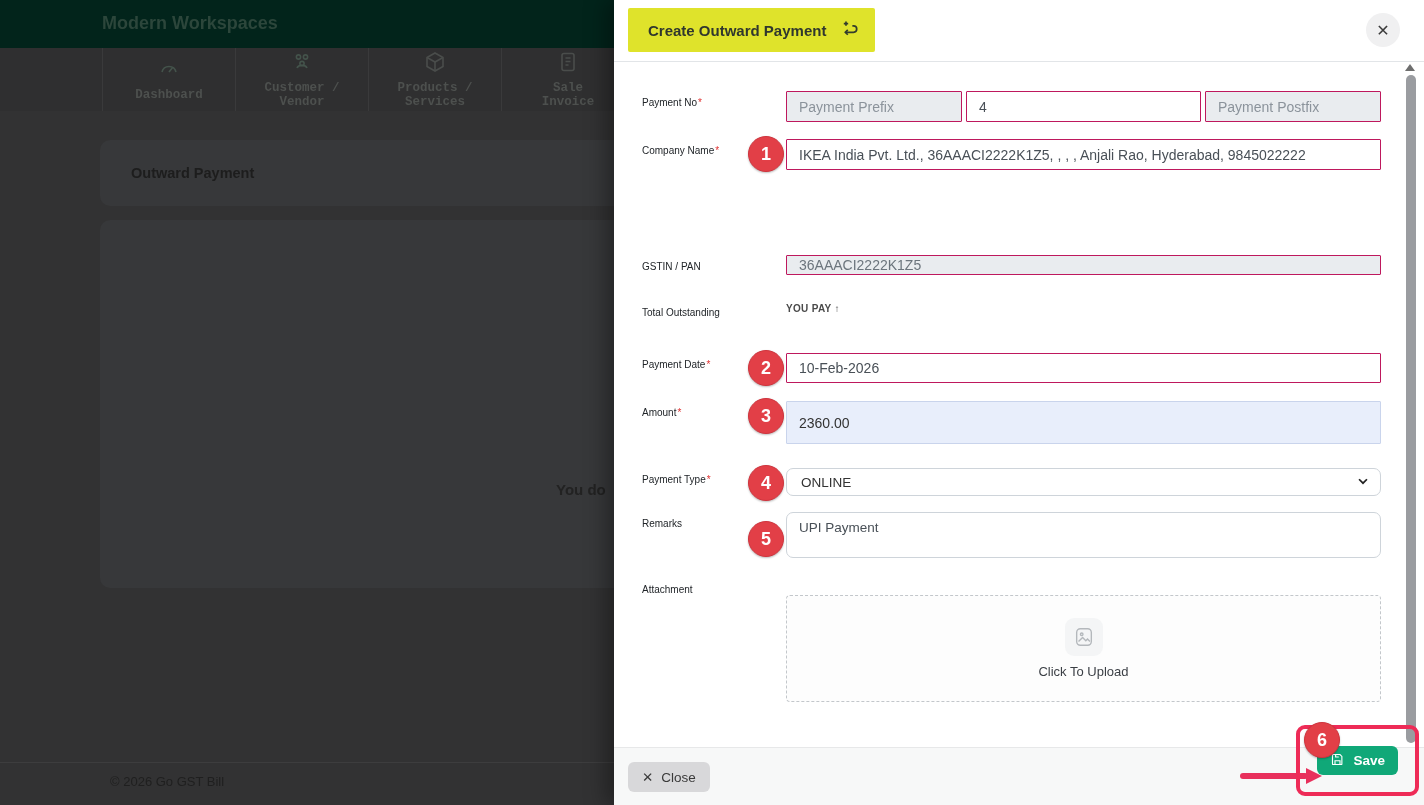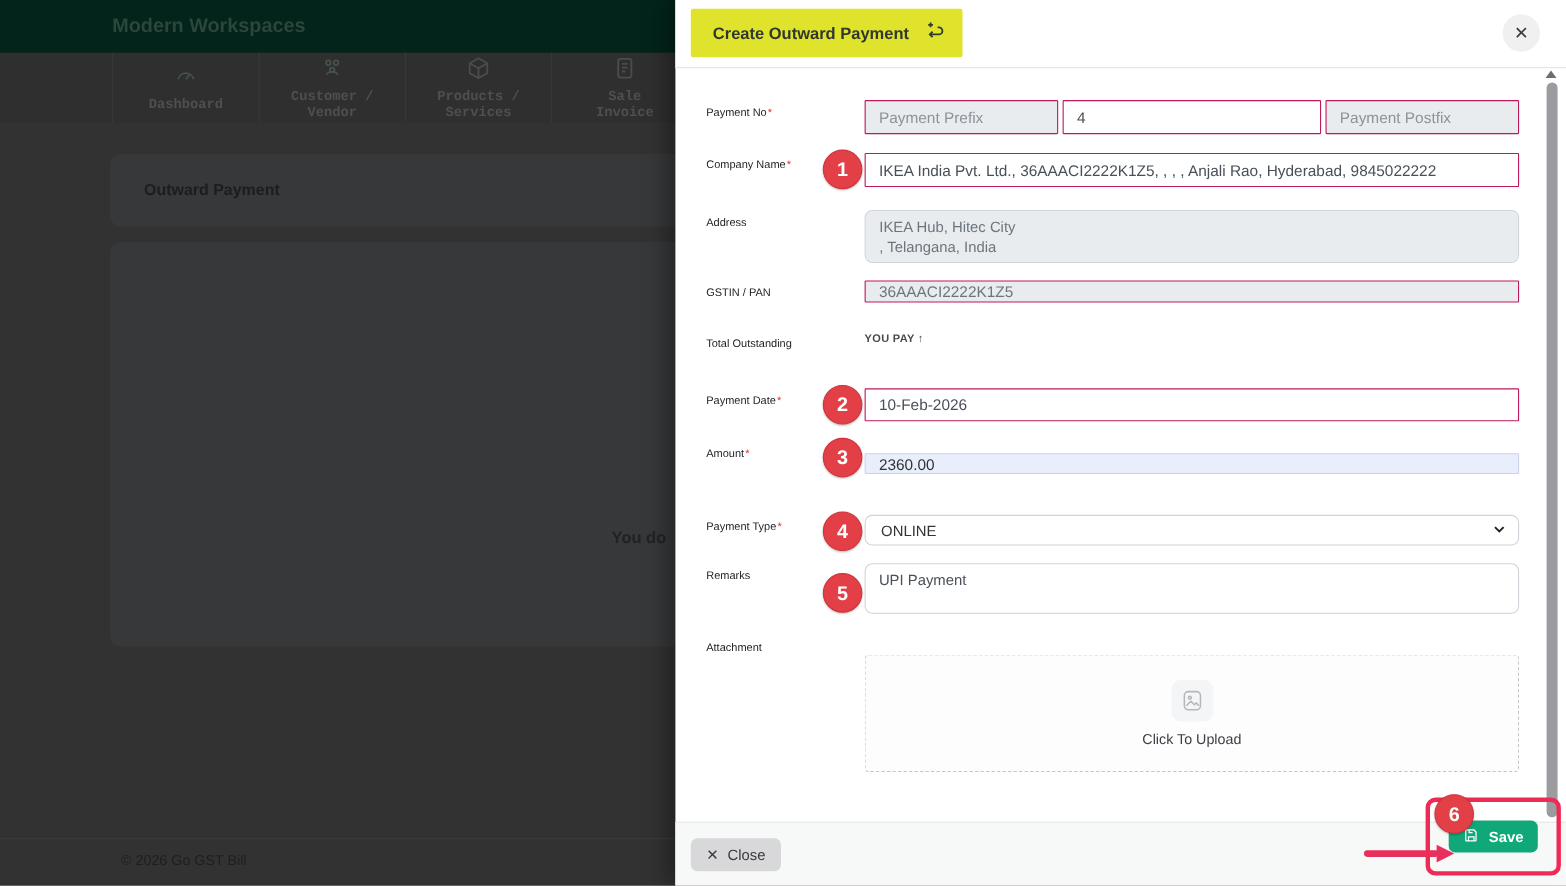--- a/index.html
+++ b/index.html
@@ -167,28 +167,20 @@
   <div class="row" style="top:139px">
     <div class="flabel"><span>Company Name</span><span class="req">*</span></div>
     <div class="badge-slot">
         <div class="badge">1</div>
       </div>
     <div class="field">
         <input class="inp" value="IKEA India Pvt. Ltd., 36AAACI2222K1Z5, , , , Anjali Rao, Hyderabad, 9845022222" style="">
       </div>
   </div>
 
-  <div class="row" style="top:191px">
-    <div class="flabel"><span>Address</span></div>
-    <div class="badge-slot"></div>
-    <div class="field">
-        <textarea class="ta dis" disabled="" rows="2" style="height: 48px;">IKEA Hub, Hitec City
-, Telangana, India</textarea>
-      </div>
-  </div>
 
   <div class="row" style="top:255px">
     <div class="flabel"><span>GSTIN / PAN</span></div>
     <div class="badge-slot"></div>
     <div class="field">
         <input class="inp dis" disabled="" style="height: 20px;" value="36AAACI2222K1Z5">
       </div>
   </div>
 
   <div class="row" style="top:301px">
@@ -208,21 +200,21 @@
         <input class="inp" style="height: 30px;" value="10-Feb-2026">
       </div>
   </div>
 
   <div class="row" style="top:401px">
     <div class="flabel"><span>Amount</span><span class="req">*</span></div>
     <div class="badge-slot">
         <div class="badge">3</div>
       </div>
     <div class="field">
-        <input class="inp blue" style="height: 19px; margin-top: 11px;" value="2360.00">
+        <input class="inp blue" style="height: 43px;" value="2360.00">
       </div>
   </div>
 
   <div class="row" style="top:468px">
     <div class="flabel"><span>Payment Type</span><span class="req">*</span></div>
     <div class="badge-slot">
         <div class="badge">4</div>
       </div>
     <div class="field">
       <div class="select">

